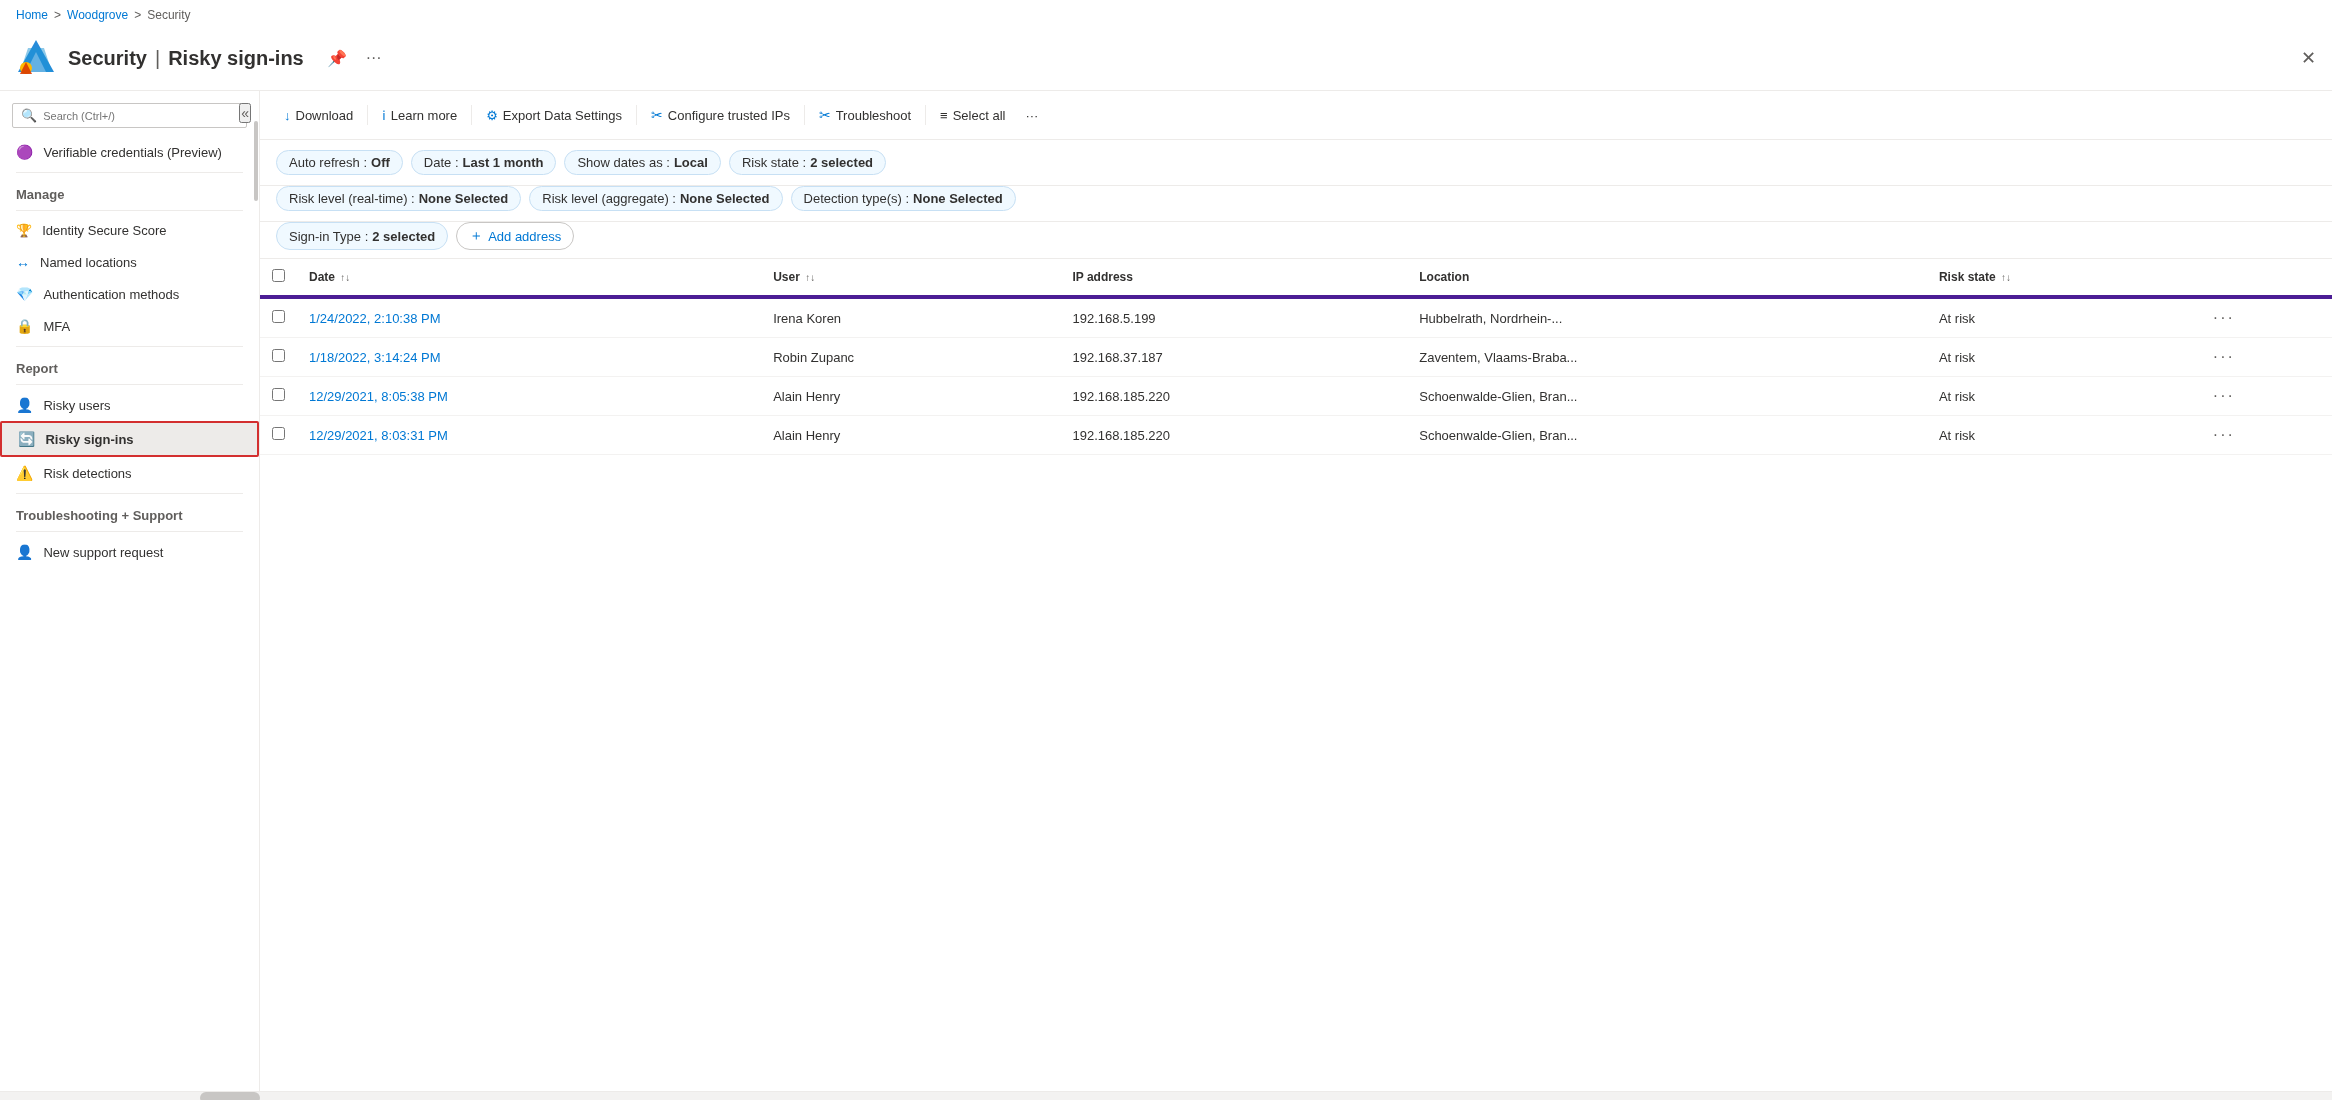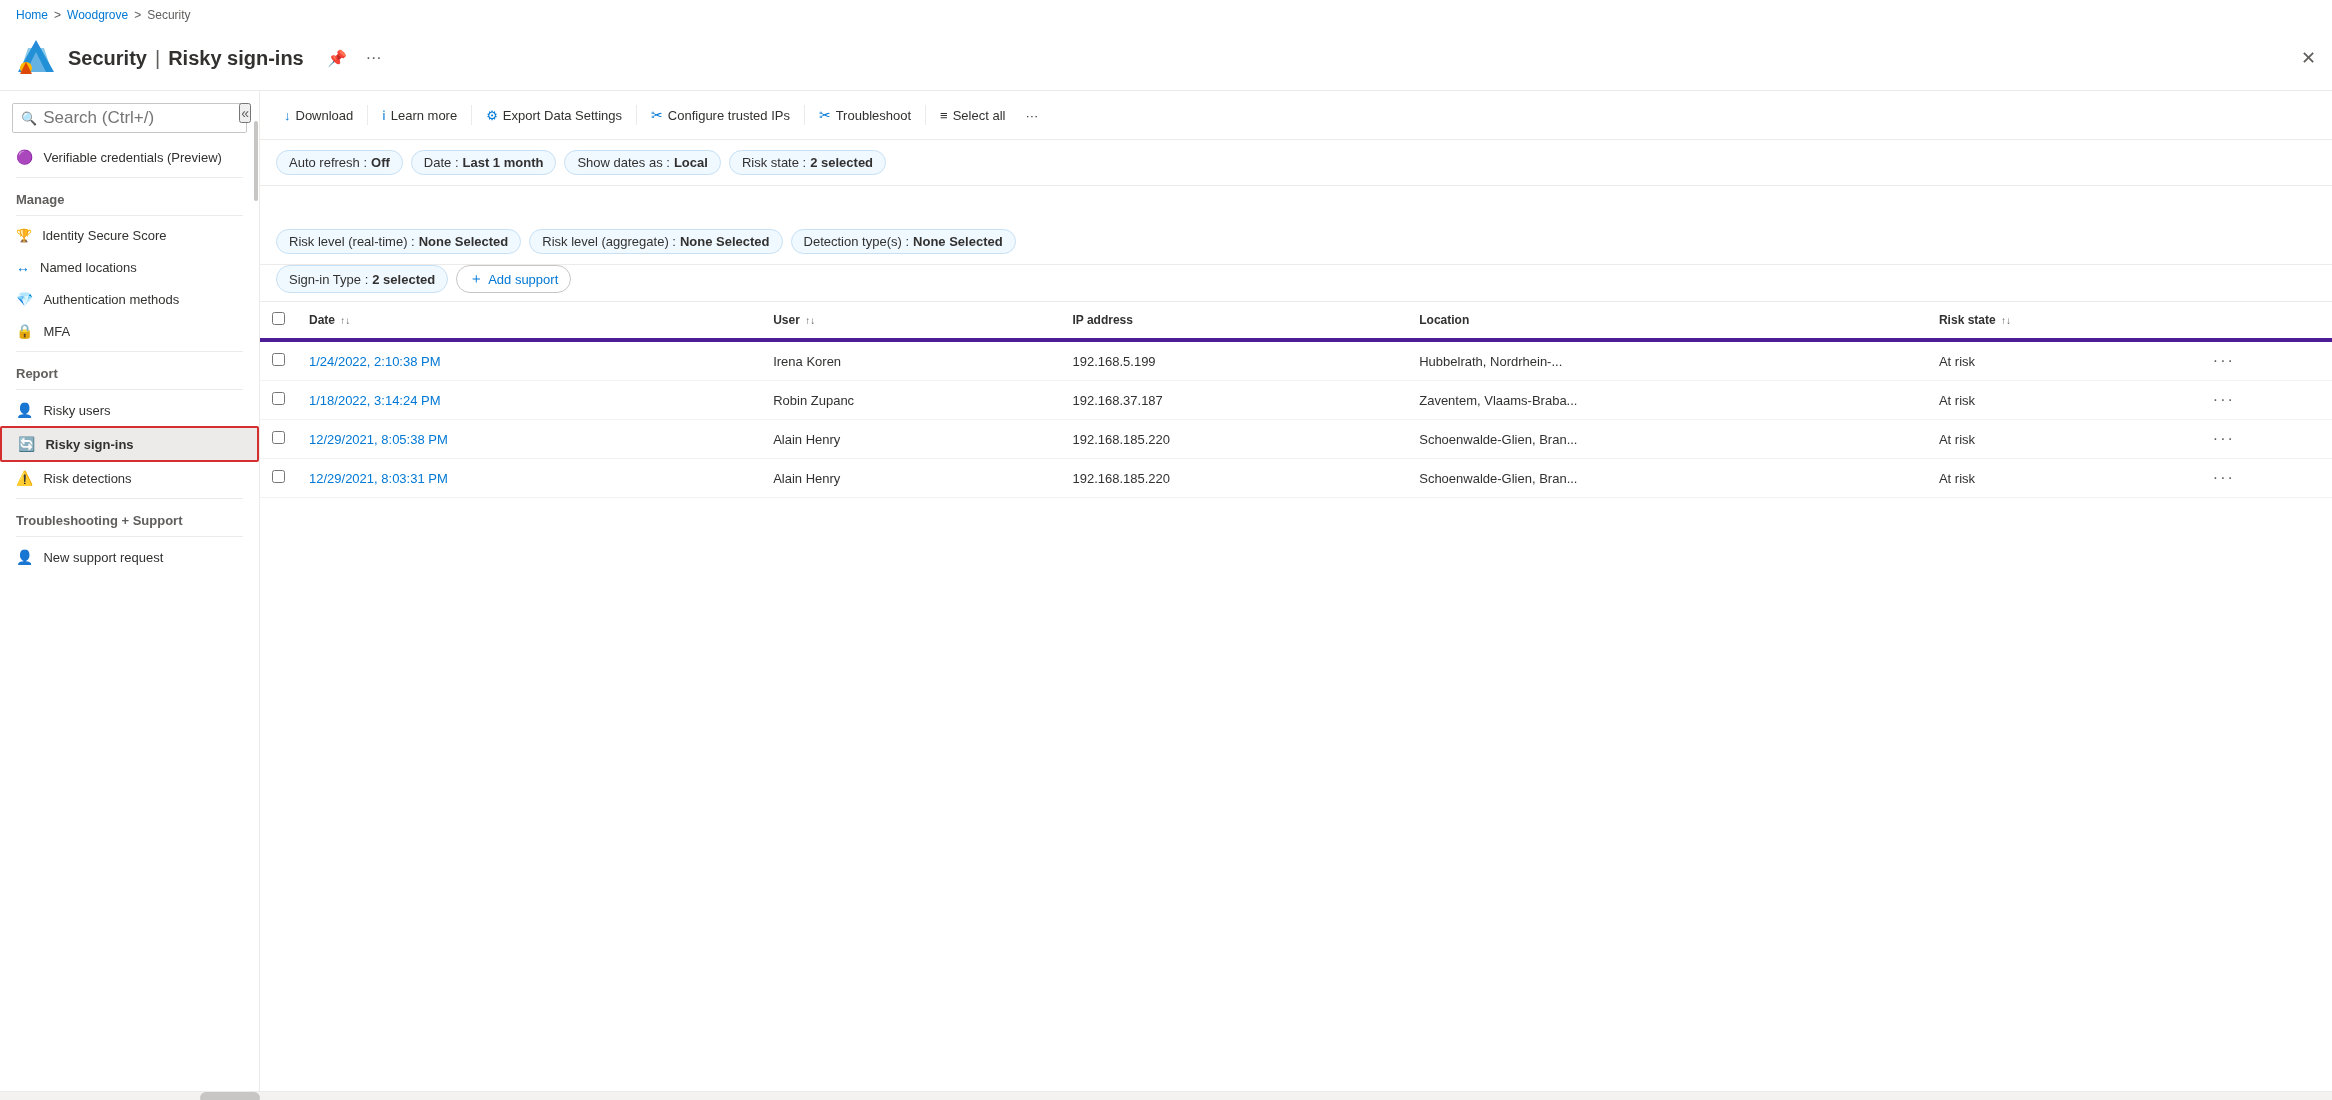--- a/index.html
+++ b/index.html
@@ -14,21 +14,21 @@
     .page-header .title-block { display: flex; flex-direction: column; }
     .header-icons { display: flex; align-items: center; gap: 10px; margin-left: 8px; color: #605e5c; font-size: 16px; cursor: pointer; }
     .header-close { margin-left: auto; font-size: 16px; cursor: pointer; color: #605e5c; }
 
     
     .layout { display: flex; height: calc(100vh - 100px); }
 
     
     .sidebar { width: 260px; min-width: 260px; border-right: 1px solid #edebe9; padding: 8px 0; overflow-y: auto; position: relative; }
     .search-box { margin: 4px 12px 8px 12px; display: flex; align-items: center; border: 1px solid #c8c6c4; border-radius: 2px; padding: 4px 8px; gap: 6px; color: #605e5c; font-size: 13px; }
-    .search-box input { border: none; outline: none; font-size: 17px; color: #323130; flex: 1; background: transparent; }
+    .search-box input { border: none; outline: none; font-size: 11px; color: #323130; flex: 1; background: transparent; }
     .collapse-btn { position: absolute; right: 8px; top: 12px; cursor: pointer; color: #605e5c; font-size: 14px; }
 
     .sidebar-item { display: flex; align-items: center; gap: 10px; padding: 8px 16px; cursor: pointer; font-size: 13px; color: #323130; }
     .sidebar-item.active { background: #edebe9; font-weight: 600; border: 2px solid #d32f2f; border-radius: 2px; }
     .sidebar-section { padding: 10px 16px 4px 16px; font-size: 13px; font-weight: 600; color: #605e5c; margin-top: 4px; }
     .sidebar-divider { border: none; border-top: 1px solid #edebe9; margin: 4px 16px; }
 
     
     .scroll-handle { position: absolute; right: 0; top: 0; width: 4px; height: 80px; background: #c8c6c4; border-radius: 2px; margin-right: 1px; margin-top: 30px; }
 
@@ -213,21 +213,21 @@
       <div class="chip">
         <span>Show dates as : </span>
         <b>Local</b>
       </div>
       <div class="chip">
         <span>Risk state : </span>
         <b>2 selected</b>
       </div>
     </div>
 
-    <div class="filters" style="padding-top:0;margin-top:43px;">
+    <div class="filters" style="padding-top:0;">
       <div class="chip">
         <span>Risk level (real-time) : </span>
         <b>None Selected</b>
       </div>
       <div class="chip">
         <span>Risk level (aggregate) : </span>
         <b>None Selected</b>
       </div>
       <div class="chip">
         <span>Detection type(s) : </span>
@@ -235,21 +235,21 @@
       </div>
     </div>
 
     <div class="filters" style="padding-top:0;padding-bottom:8px;">
       <div class="chip">
         <span>Sign-in Type : </span>
         <b>2 selected</b>
       </div>
       <div class="chip-add">
         <span style="font-size:14px;">＋</span>
-        <span>Add support</span>
+        <span>Add address</span>
       </div>
     </div>
 
     <div class="table-container">
       <table>
         <thead>
           <tr>
             <th class="checkbox-cell">
               <input type="checkbox" style="">
             </th>

